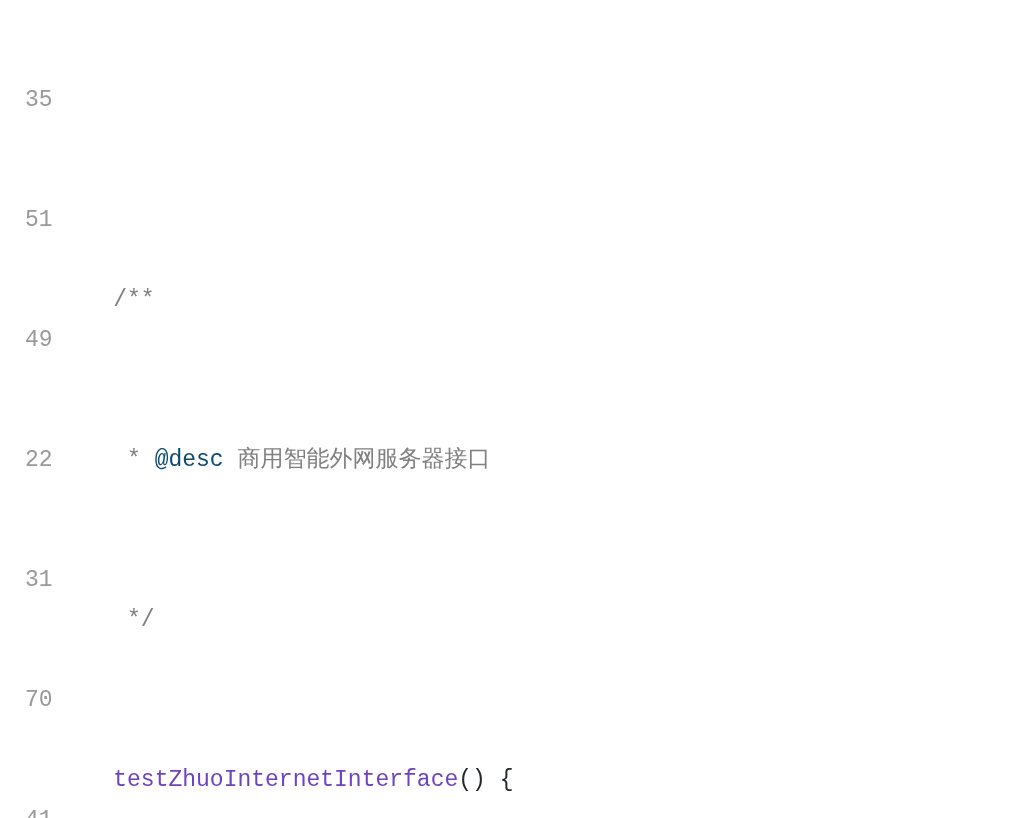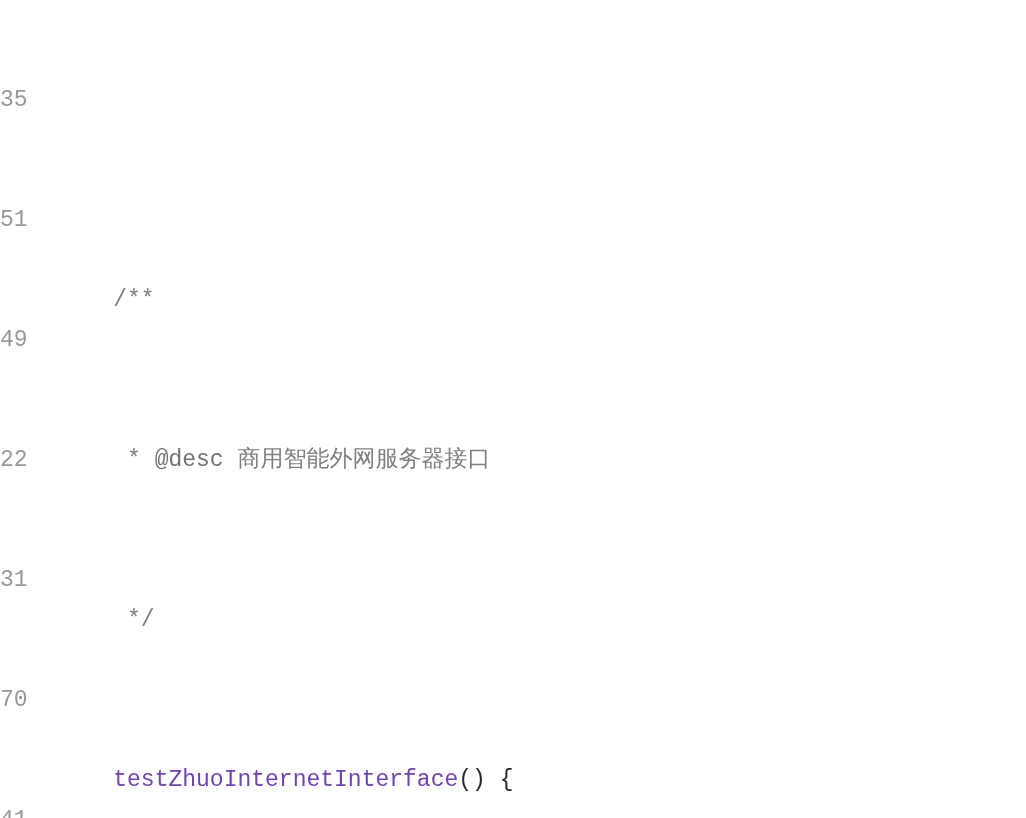--- a/index.html
+++ b/index.html
@@ -24,36 +24,37 @@
     .gutter {
       width: 22px;
       flex-shrink: 0;
       text-align: right;
       color: #999999;
       user-select: none;
       padding-top: 0px;
     }
     .gutter-line {
       height: 40px;
+      padding-left: 25px;
     }
     .code-area {
       flex: 1;
       position: relative;
       padding-left: 36px;
     }
     .code-line {
       height: 40px;
       position: relative;
     }
     .code-content {
       position: relative;
       z-index: 1;
     }
     .c-comment { color: #808080; }
-    .c-doctag { color: #737373; }
+    .c-doctag { color: #0c4a6e; }
     .c-func { color: #6f42c1; }
     .c-brace { color: #24292e; }
   </style>
 </head>
 <body>
 
 <div class="editor">
   <div class="gutter">
     <div class="gutter-line">35</div>
     <div class="gutter-line">51</div>

